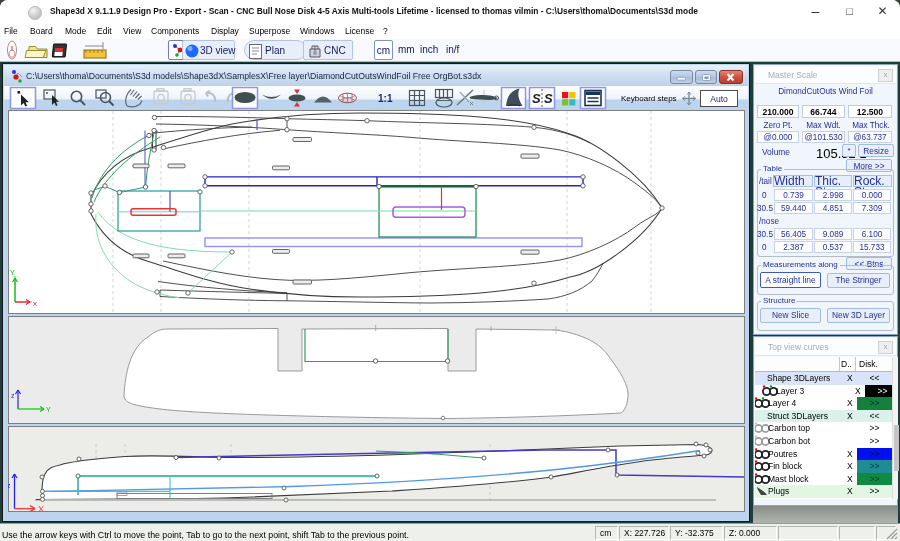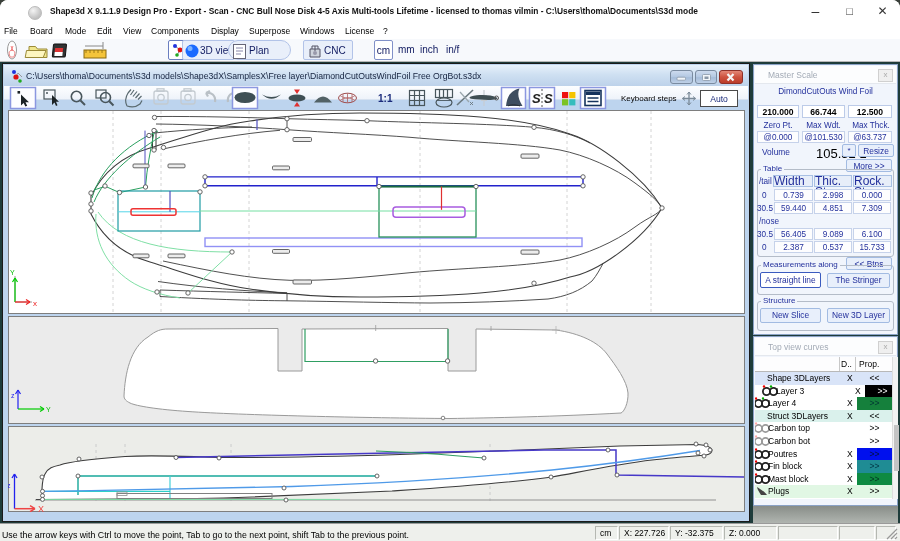--- a/index.html
+++ b/index.html
@@ -106,21 +106,21 @@
         </svg>
       <span class="abs" style="left:18px;white-space:nowrap;">Design</span>
     </div>
     <div class="tbtn" style="left:182px;width:53px;">
       <svg class="abs" style="left:2px;top:3px;" width="14" height="14" viewBox="0 0 14 14">
           <circle cx="7" cy="7" r="6.5" fill="#1a6aff"></circle>
           <circle cx="5" cy="4.5" r="2.5" fill="#7ab2ff"></circle>
         </svg>
       <span class="abs" style="left:17px;white-space:nowrap;">3D view</span>
     </div>
-    <div class="tbtn" style="left:228px;width:63px;border-radius:10px;">
+    <div class="tbtn" style="left:244px;width:63px;border-radius:10px;">
       <svg class="abs" style="left:4px;top:2.5px;" width="13" height="15" viewBox="0 0 13 15">
           <rect x="0.5" y="0.5" width="12" height="14" fill="#fff" stroke="#667"></rect>
           <path d="M3,4 h7 M3,7 h7 M3,10 h5" stroke="#88a" stroke-width="1"></path>
         </svg>
       <span class="abs" style="left:20px;white-space:nowrap;">Plan</span>
     </div>
     <div class="tbtn" style="left:303px;width:50px;">
       <svg class="abs" style="left:4px;top:2.5px;" width="14" height="15" viewBox="0 0 14 15">
           <path d="M2,5 h10 v8 h-10 z" fill="#cfd4dc" stroke="#556"></path>
           <path d="M4,5 v-3 h6 v3" fill="none" stroke="#556"></path>
@@ -455,21 +455,21 @@
     </div>
 
     <div class="rpanel" id="curvespanel" style="top:274px;height:170px;">
       <div class="rtitle">
           <span class="rt">Top view curves</span>
           <span class="rclose">x</span>
         </div>
       <div class="abs" style="left:1px;top:20px;width:137px;height:14px;background:#fdfdfe;border-bottom:1px solid #b8b8b8;font-size:8.5px;color:#000;">
         <span class="abs" style="left:3px;top:14px;">Curves</span>
         <span class="abs" style="left:86px;top:2px;">D..</span>
-        <span class="abs" style="left:104px;top:2px;">Prop.</span>
+        <span class="abs" style="left:104px;top:2px;">Disk.</span>
         <span class="abs" style="left:84px;top:0;width:1px;height:14px;background:#c8c8c8;"></span>
         <span class="abs" style="left:100px;top:0;width:1px;height:14px;background:#c8c8c8;"></span>
       </div>
       <div class="abs" style="left:1px;top:35px;width:137px;height:127px;background:#fff;overflow:hidden;" id="clist">
         <div class="crow" style="left:0;top:0;background:#d9e4f8;">
             <span class="nm" style="left:12px;">Shape 3DLayers</span>
             <span class="xx">X</span>
             <span class="prop">&lt;&lt;</span>
           </div>
         <div class="crow" style="left:8px;top:12.6px;padding-left:25px;">

